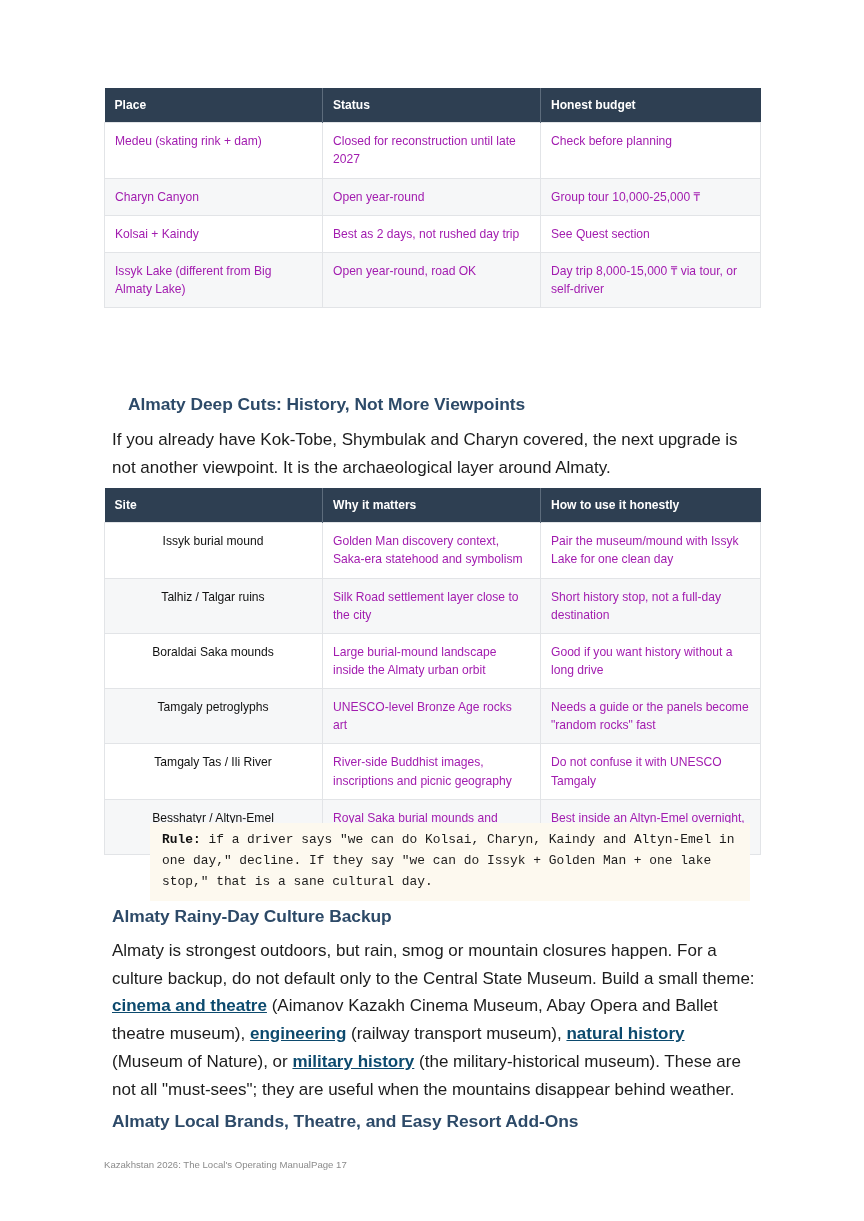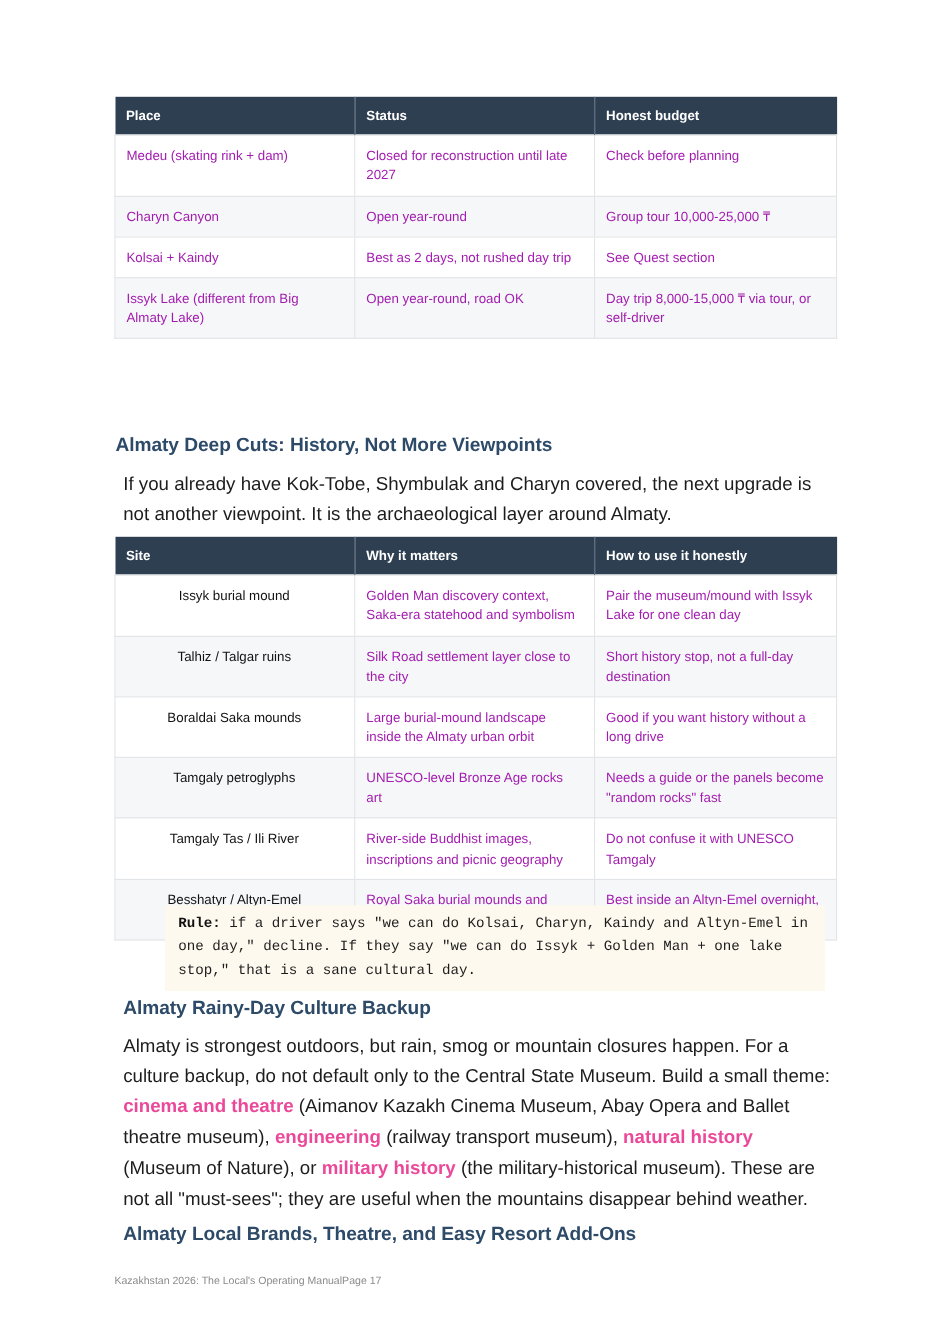--- a/index.html
+++ b/index.html
@@ -77,21 +77,21 @@
 
   
   p.body {
     font-size: 17px;
     line-height: 1.63;
     color: #1c1c1c;
     margin: 0;
     padding: 0;
     width: 648px;
   }
-  p.body b { font-weight: bold; color: #ec4899; }
+  p.body b { font-weight: bold; color: #0c4a6e; text-decoration: underline; }
 
   
   .callout {
     background: #fdf9ef;
     padding: 7px 12px 8px 12px;
     font-size: 12.9px;
     line-height: 1.62;
     color: #1c1c1c;
     box-sizing: border-box;
     font-family: Liberation Mono, monospace;
@@ -150,21 +150,21 @@
         </tr>
         <tr>
           <td>Issyk Lake (different from Big Almaty Lake)</td>
           <td>Open year-round, road OK</td>
           <td>Day trip 8,000-15,000 ₸ via tour, or self-driver</td>
         </tr>
       </tbody>
     </table>
   </div>
 
-  <h2 class="sec-heading blk" style="left:105px; top:394px;">Almaty Deep Cuts: History, Not More Viewpoints</h2>
+  <h2 class="sec-heading blk" style="left:128px; top:394px;">Almaty Deep Cuts: History, Not More Viewpoints</h2>
 
   <p class="body blk" style="left:112px; top:426px; width:648px;">If you already have Kok-Tobe, Shymbulak and Charyn covered, the next upgrade is not another viewpoint. It is the archaeological layer around Almaty.</p>
 
   <div class="blk" style="left:104px; top:488px; width:656px;">
     <table class="doc-table bold-first">
       <colgroup>
         <col class="col-a">
           <col class="col-b">
           <col class="col-c">
       </colgroup>

